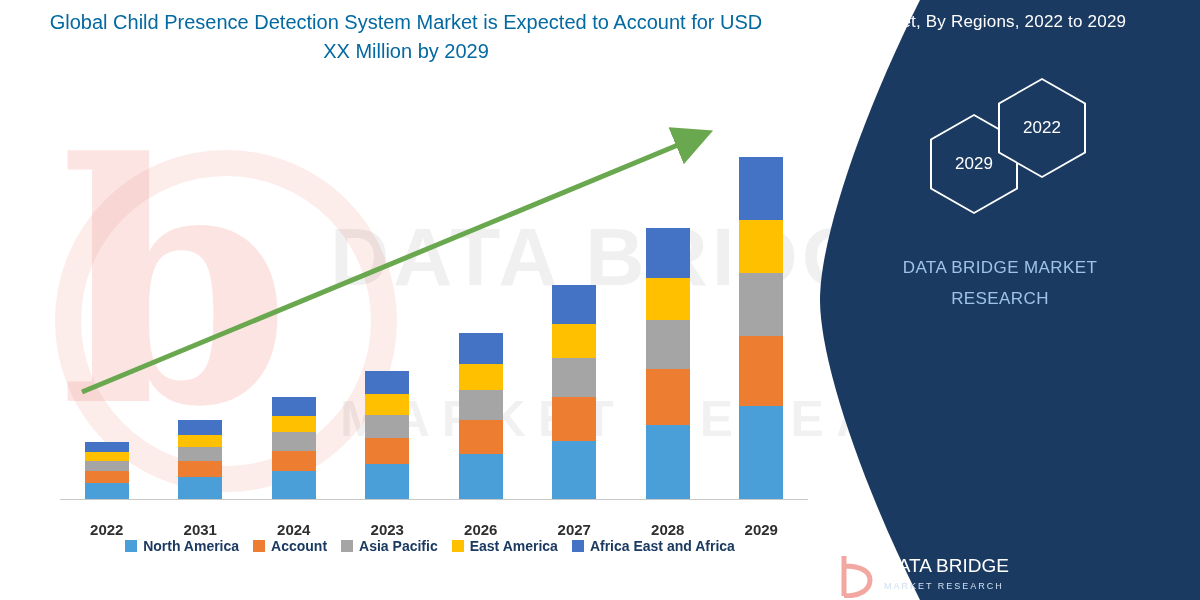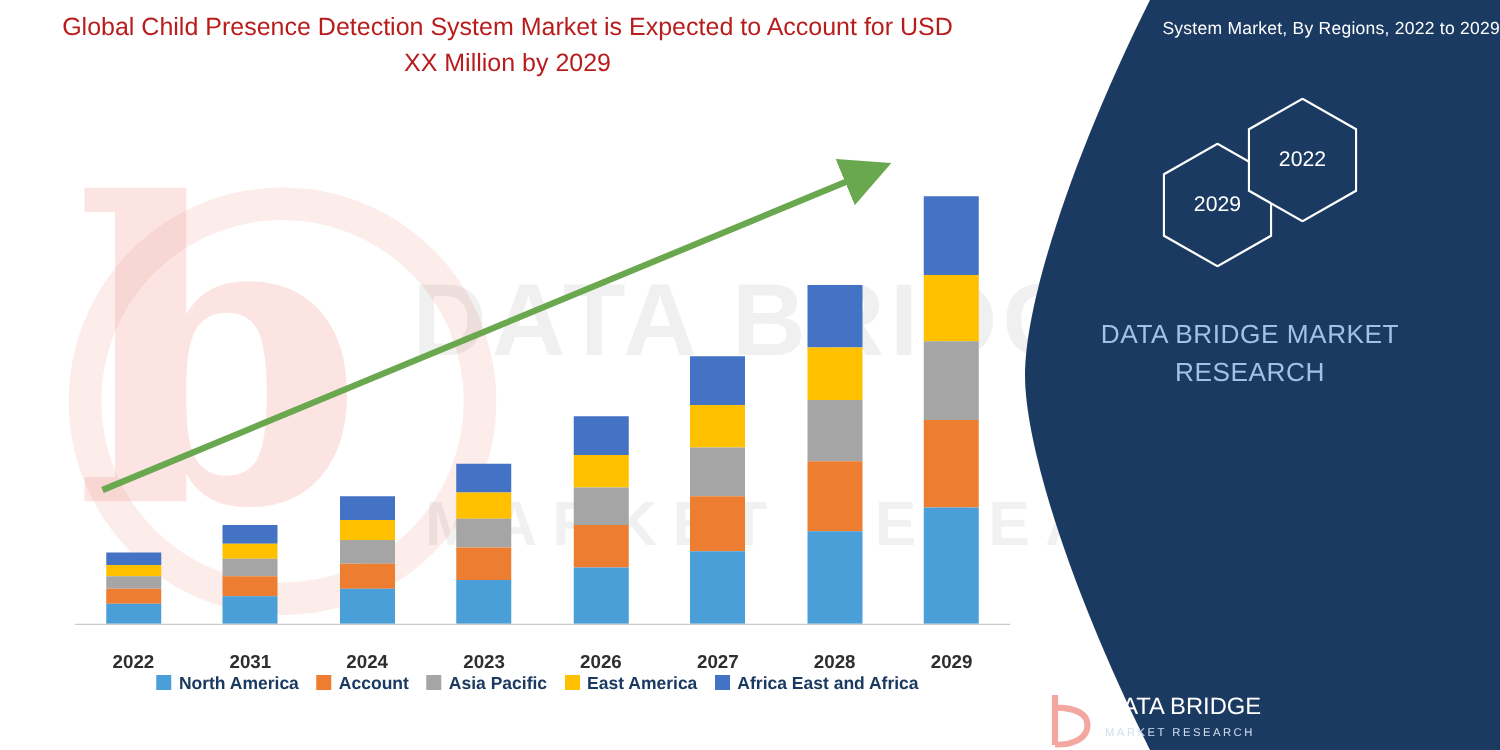--- a/index.html
+++ b/index.html
@@ -11,22 +11,22 @@
   #page{position:absolute;inset:0;background:#ffffff;overflow:hidden;}
 
   
   .right-panel{
     position:absolute;top:0;right:0;width:400px;height:600px;
     background:#1b3a61;
     clip-path:path("M 120 0 L 400 0 L 400 600 L 120 600 C 60 480 20 360 20 300 C 20 240 60 120 120 0 Z");
   }
   .right-title{
     position:absolute;top:0;right:0;width:400px;
-    text-align:right;color:#ffffff;
-    font-size:14px;line-height:28px;padding-top:8px;
+    text-align:left;color:#ffffff;
+    font-size:17px;line-height:28px;padding-top:8px;
     letter-spacing:.2px;
   }
   .hexwrap{position:absolute;top:92px;right:0;width:400px;height:130px;}
   .hex{
     position:absolute;border:2px solid #ffffff;background:transparent;
     display:flex;align-items:center;justify-content:center;
     color:#ffffff;font-size:17px;
   }
   .hex.h1{width:88px;height:100px;left:130px;top:22px;
     clip-path:polygon(50% 0%,100% 25%,100% 75%,50% 100%,0% 75%,0% 25%);
@@ -37,21 +37,21 @@
     display:flex;align-items:center;justify-content:center;color:#fff;font-size:17px;}
   .hex.h2{width:88px;height:100px;left:198px;top:-14px;
     clip-path:polygon(50% 0%,100% 25%,100% 75%,50% 100%,0% 75%,0% 25%);
     border:none;background:#ffffff;}
   .hex.h2 .inner{
     width:84px;height:96px;background:#1b3a61;
     clip-path:polygon(50% 0%,100% 25%,100% 75%,50% 100%,0% 75%,0% 25%);
     display:flex;align-items:center;justify-content:center;color:#fff;font-size:17px;}
   .brand{
     position:absolute;top:252px;right:0;width:400px;text-align:center;
-    color:#9fc3e8;font-size:21px;line-height:31px;letter-spacing:.4px;
+    color:#9fc3e8;font-size:17px;line-height:31px;letter-spacing:.4px;
   }
   .logo-bottom{
     position:absolute;left:840px;top:552px;width:260px;height:48px;
     display:flex;align-items:center;gap:8px;
   }
   .logo-mark{width:36px;height:44px;position:relative;}
   .logo-text{color:#ffffff;font-size:19px;line-height:20px;}
   .logo-text small{display:block;font-size:9px;color:#cfe0f2;letter-spacing:2px;}
 
   
@@ -70,21 +70,21 @@
     font-family:"DejaVu Serif", serif;font-weight:bold;line-height:330px;pointer-events:none;
   }
   .wm-circle{
     position:absolute;left:55px;top:150px;width:290px;height:290px;border-radius:50%;
     border:26px solid rgba(242,167,160,.22);pointer-events:none;
   }
 
   
   .chart-title{
     position:absolute;left:46px;top:8px;width:720px;
-    text-align:center;color:#b91c1c;font-size:20px;line-height:29px;
+    text-align:center;color:#0369a1;font-size:20px;line-height:29px;
   }
 
   
   .chart{position:absolute;left:40px;top:100px;width:780px;height:400px;}
   .axis{
     position:absolute;left:20px;right:12px;bottom:0;height:1px;background:#c9c9c9;
   }
   .bars{position:absolute;left:20px;right:12px;bottom:1px;height:360px;display:flex;}
   .bargroup{flex:1;display:flex;align-items:flex-end;justify-content:center;}
   .bar{width:44px;display:flex;flex-direction:column;justify-content:flex-end;}

